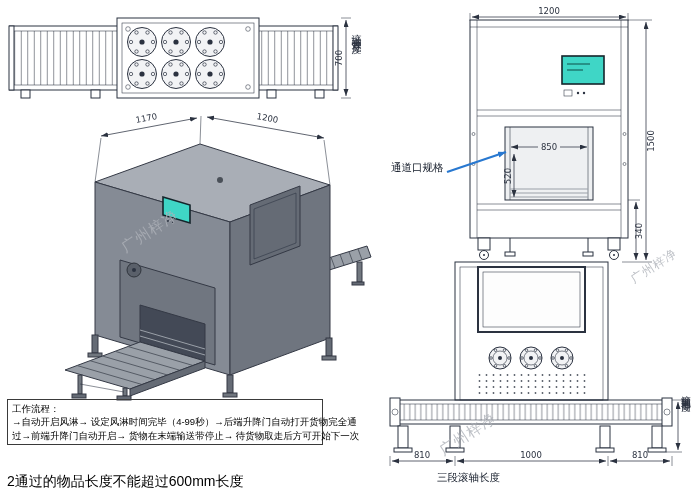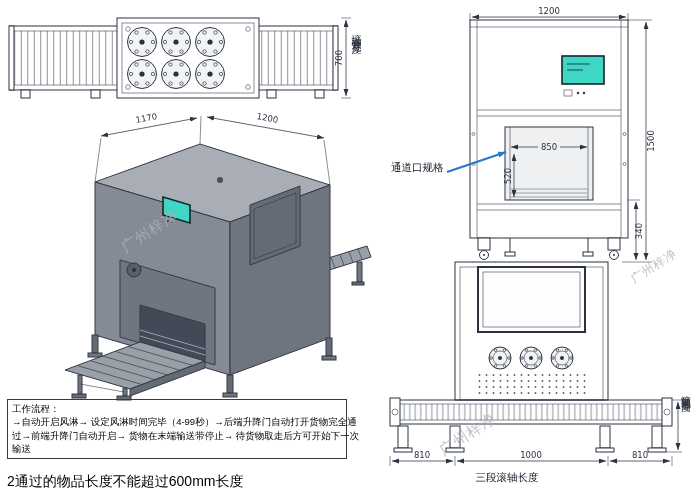--- a/index.html
+++ b/index.html
@@ -29,25 +29,25 @@
   .g-open{fill:#434956}
   .g-bed{fill:#9aa0a8}
   .g-leg{fill:#71777f}
   .rollln{stroke:#555b65;stroke-width:1;fill:none}
   .rolllt{stroke:#9aa0a8;stroke-width:1;fill:none}
   .vtext{position:absolute;writing-mode:vertical-rl;text-orientation:upright;color:var(--line);
     font-size:10px;letter-spacing:2px;white-space:nowrap}
   .label{position:absolute;color:#101826;font-size:10.5px;white-space:nowrap}
   .wm{position:absolute;color:#aeb2b9;opacity:.8;font-size:15px;letter-spacing:1px;
     transform:rotate(-33deg);white-space:nowrap;pointer-events:none}
-  .wf{position:absolute;left:7px;top:399px;width:340px;border:1px solid #3a3a3a;
+  .wf{position:absolute;left:7px;top:399px;width:316px;border:1px solid #3a3a3a;
     padding:2px 4px;font-size:9.5px;color:#000;line-height:1.42;background:transparent}
   .wf div{white-space:nowrap}
   .note{position:absolute;left:7px;top:473px;font-size:14px;color:#000;white-space:nowrap}
-  .caption{position:absolute;left:437px;top:471px;width:140px;text-align:center;
+  .caption{position:absolute;left:437px;top:471px;width:140px;
     color:#101826;font-size:10.5px}
 </style>
 </head>
 <body>
 
 <svg class="abs" style="left:5px;top:8px" width="360" height="100" viewBox="0 0 360 100">
   <defs>
     <marker id="ar-tv" markerWidth="8" markerHeight="6" refX="7" refY="2.5" orient="auto-start-reverse" markerUnits="userSpaceOnUse">
       <path class="arh" d="M0,0 L7,2.5 L0,5 Z"></path>
     </marker>
@@ -352,19 +352,18 @@
 </svg>
 
 <div class="caption">三段滚轴长度</div>
 
 <div class="vtext" style="left:679px;top:388px;font-size:9.5px;letter-spacing:1px">滚轴到地面高度</div>
 
 <div class="wf">
   <div>工作流程：</div>
   <div>→自动开启风淋→ 设定风淋时间完毕（4-99秒）→后端升降门自动打开货物完全通</div>
   <div>过→前端升降门自动开启→ 货物在末端输送带停止→ 待货物取走后方可开始下一次</div>
-  <div>输送</div>
 </div>
 <div class="note">2通过的物品长度不能超过600mm长度</div>
 
 <div class="wm" style="left:118px;top:222px">广州梓净</div>
 <div class="wm" style="left:436px;top:425px">广州梓净</div>
 <div class="wm" style="left:628px;top:258px;font-size:12px">广州梓净</div>
 
 </body></html>

